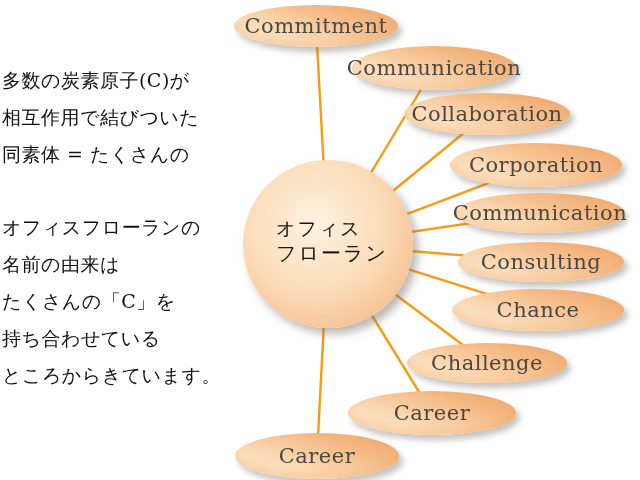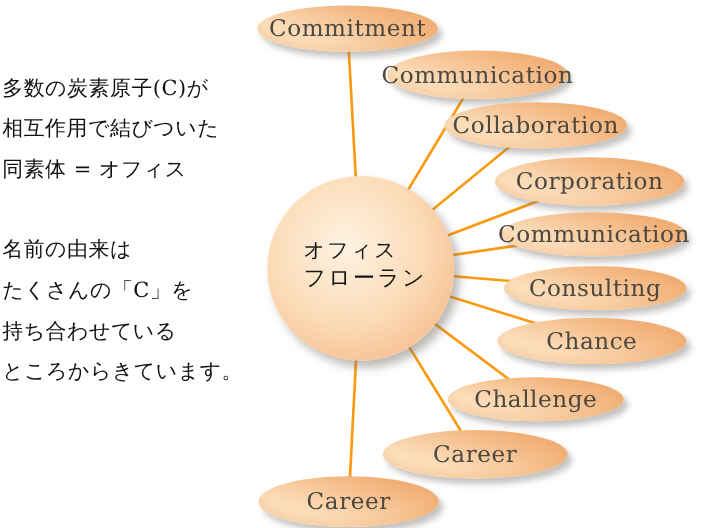--- a/index.html
+++ b/index.html
@@ -71,23 +71,24 @@
     <line x1="328" y1="244" x2="538" y2="310"></line>
     <line x1="328" y1="244" x2="487" y2="363"></line>
     <line x1="328" y1="244" x2="432" y2="413"></line>
     <line x1="328" y1="244" x2="317" y2="456"></line>
   </svg>
 
   <div class="intro">
     <div class="para1">
       <div>多数の炭素原子(C)が</div>
       <div>相互作用で結びついた</div>
-      <div>同素体 = オフィス</div>
+      <div>同素体 = たくさんの</div>
     </div>
     <div class="para2">
+      <div>オフィスフローランの</div>
       <div>名前の由来は</div>
       <div>たくさんの「C」を</div>
       <div>持ち合わせている</div>
       <div>ところからきています。</div>
     </div>
   </div>
 
   <div class="node n1">
       <span>Commitment</span>
     </div>

